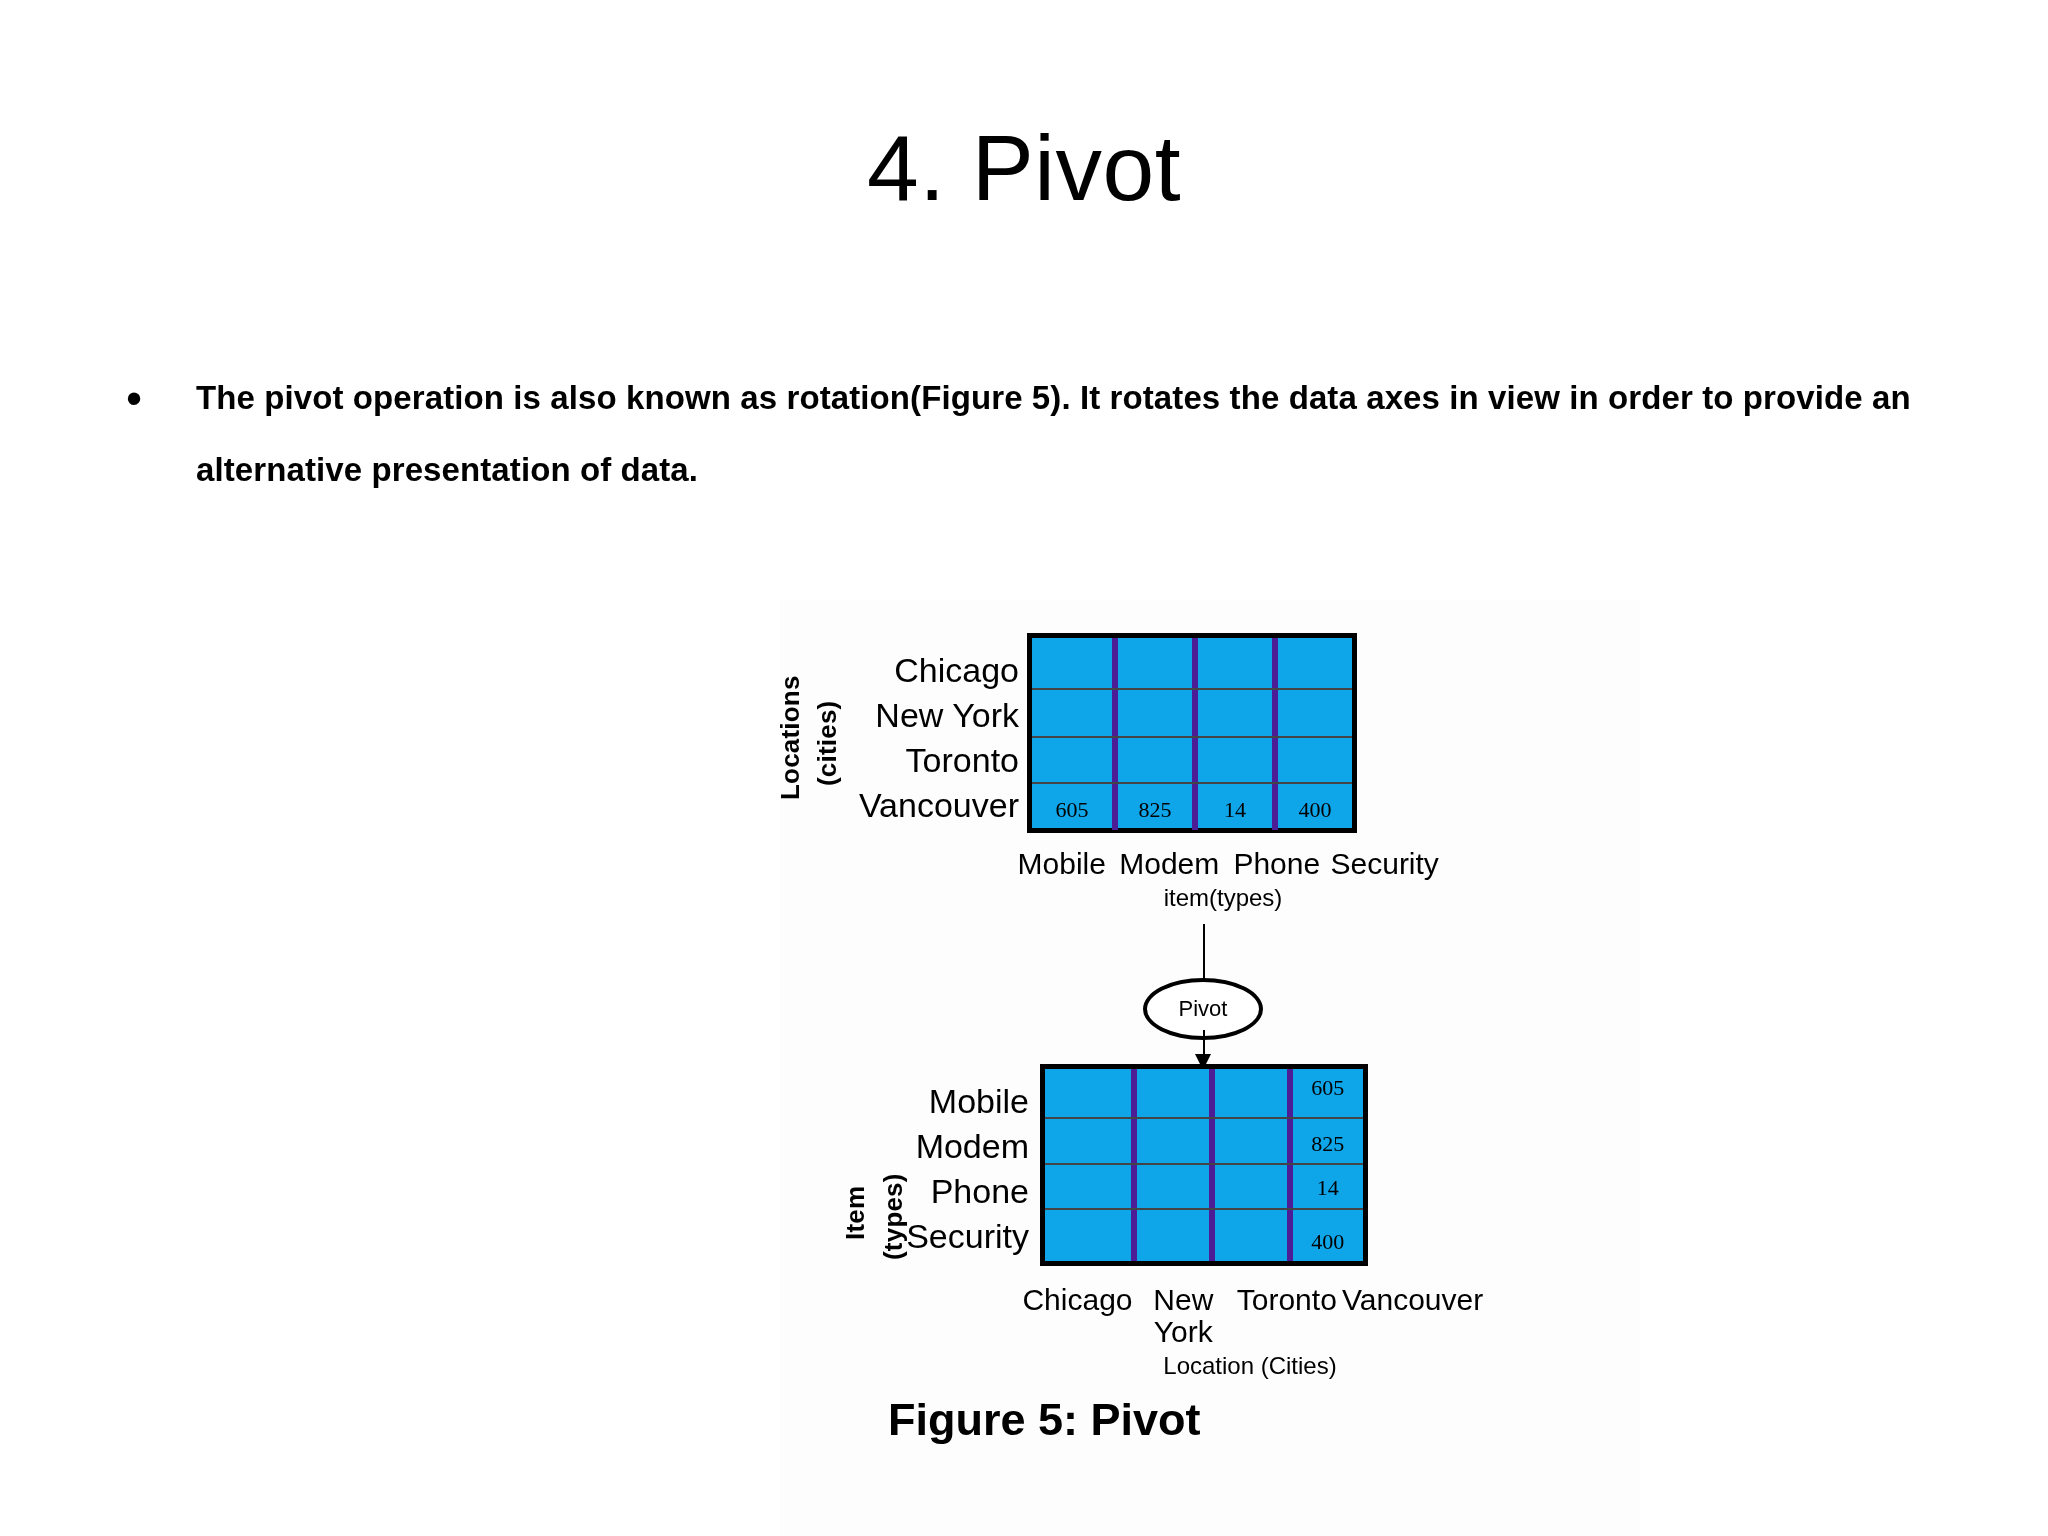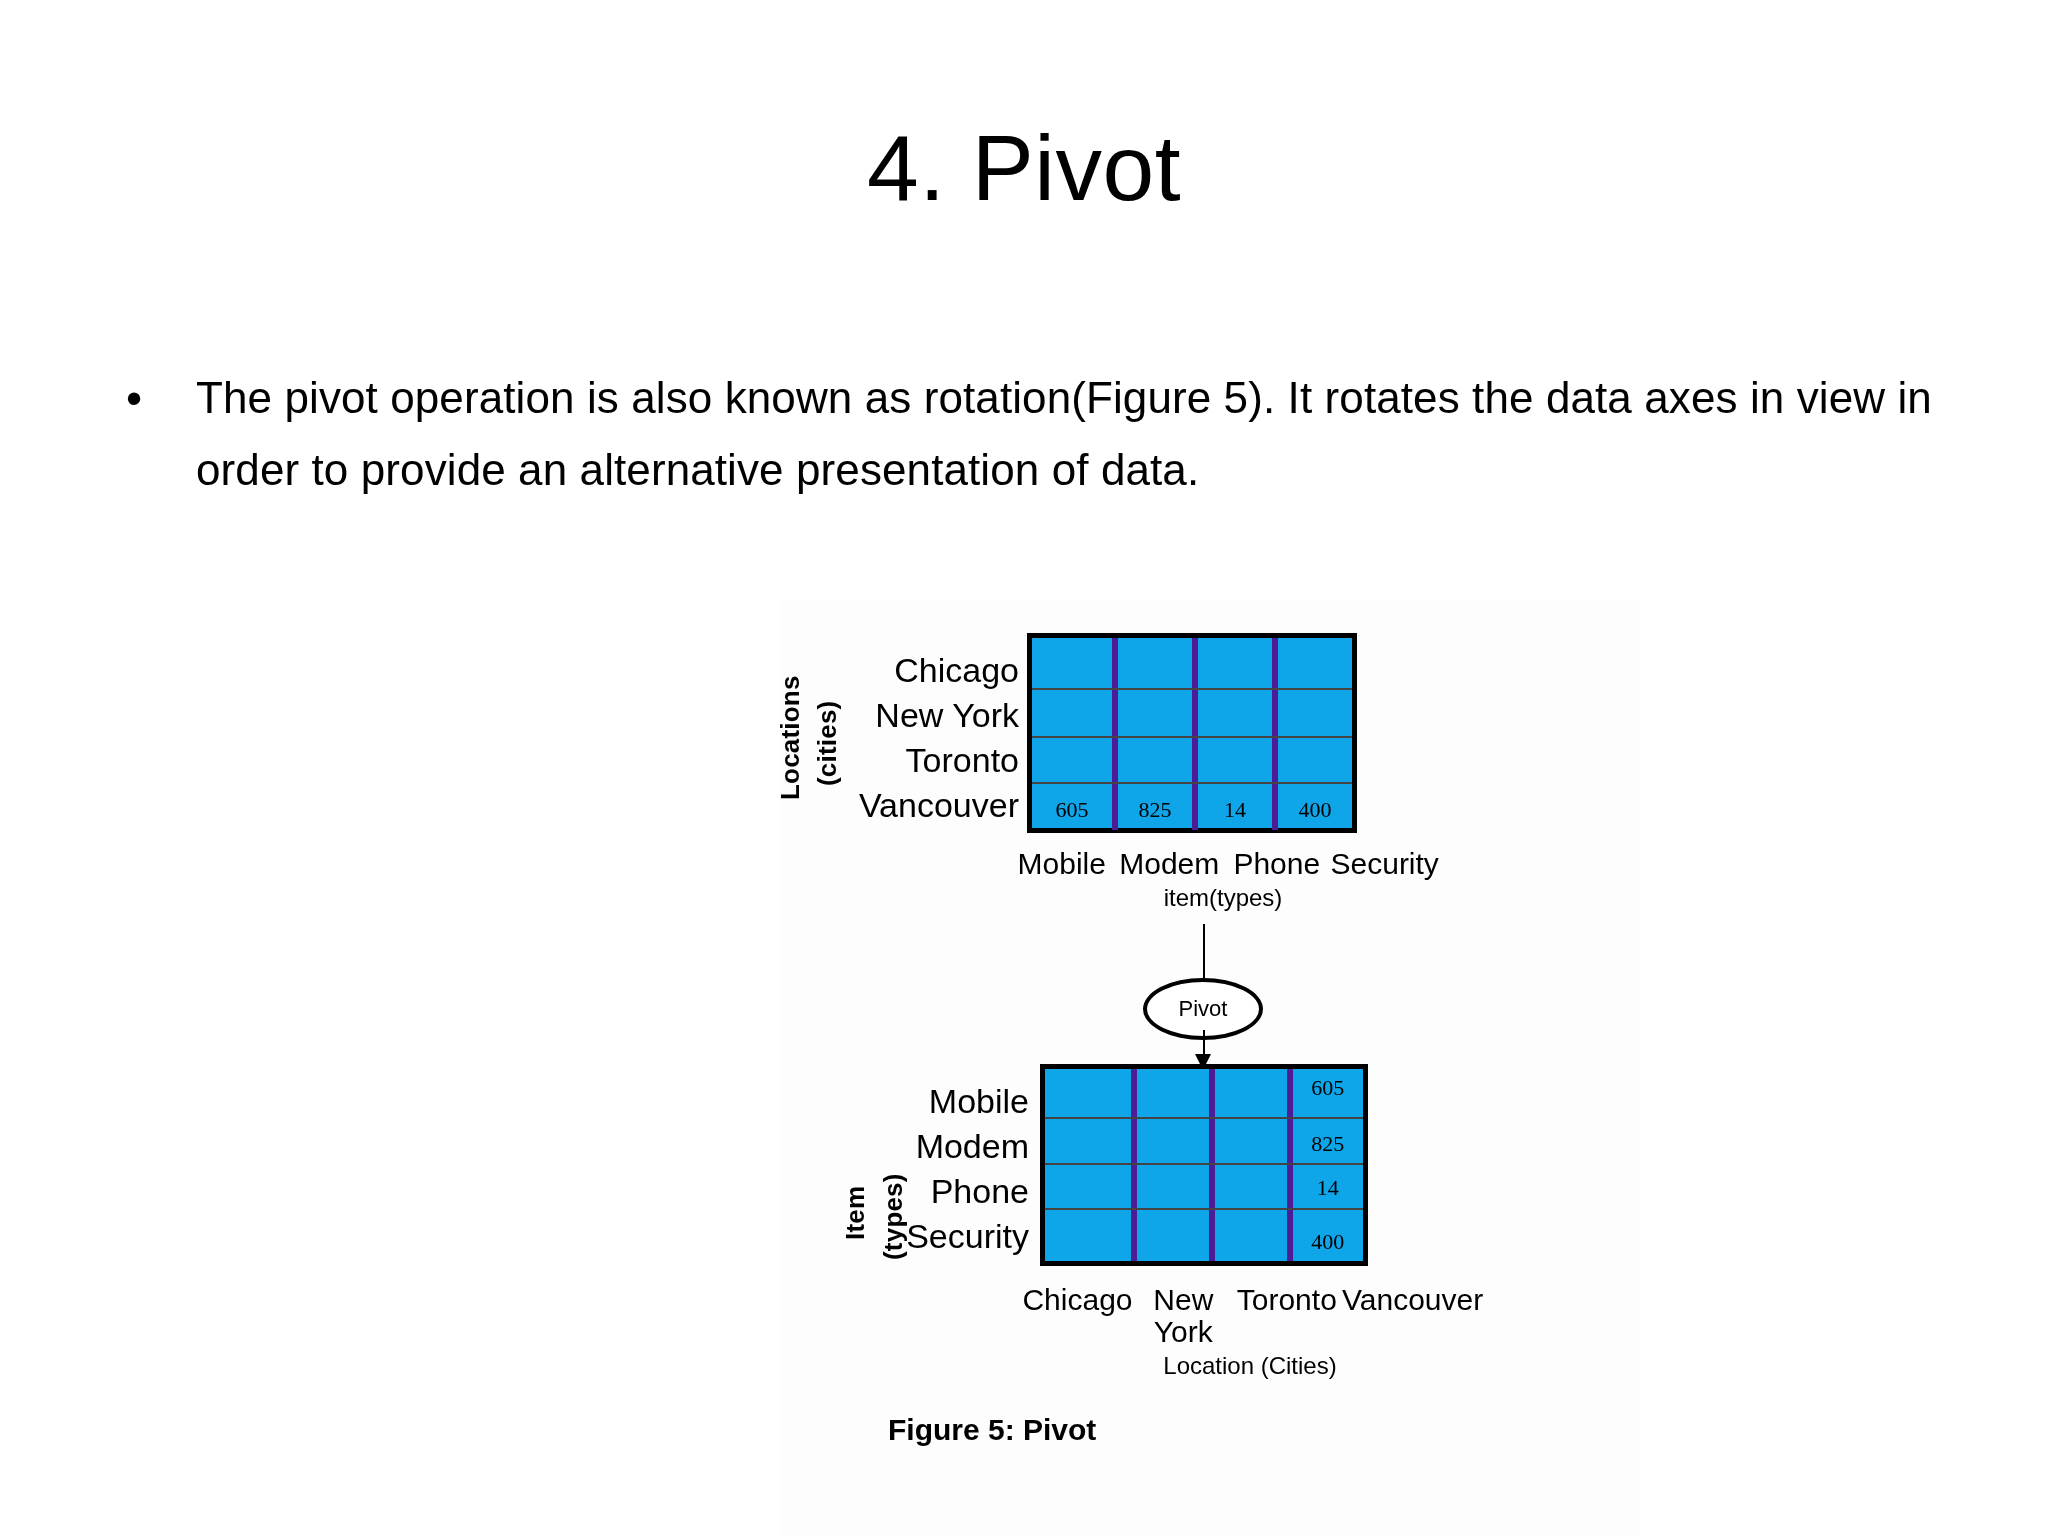--- a/index.html
+++ b/index.html
@@ -52,23 +52,23 @@
   #bullet-marker {
     font-size: 46px;
     line-height: 72px;
     width: 78px;
     flex: 0 0 78px;
     text-align: left;
     padding-left: 8px;
     box-sizing: border-box;
   }
   #bullet-text {
-    font-size: 44px;
+    font-size: 33px;
     line-height: 72px;
-    font-weight: 400;
+    font-weight: 700;
     width: 1740px;
     letter-spacing: 0.1px;
   }
 
   
   #figure {
     position: absolute;
     left: 0;
     top: 0;
     width: 2048px;
@@ -164,24 +164,23 @@
     background: #fff;
     display: flex;
     align-items: center;
     justify-content: center;
     font-size: 22px;
     box-sizing: border-box;
   }
 
   #figure-caption {
     position: absolute;
-    font-size: 30px;
+    font-size: 45px;
     font-weight: bold;
     white-space: nowrap;
-    margin-top: 19px;
   }
 </style>
 </head>
 <body>
 
 <div id="figure-band"></div>
 
 <div id="slide-title">4. Pivot</div>
 
 <div id="bullet-block">

